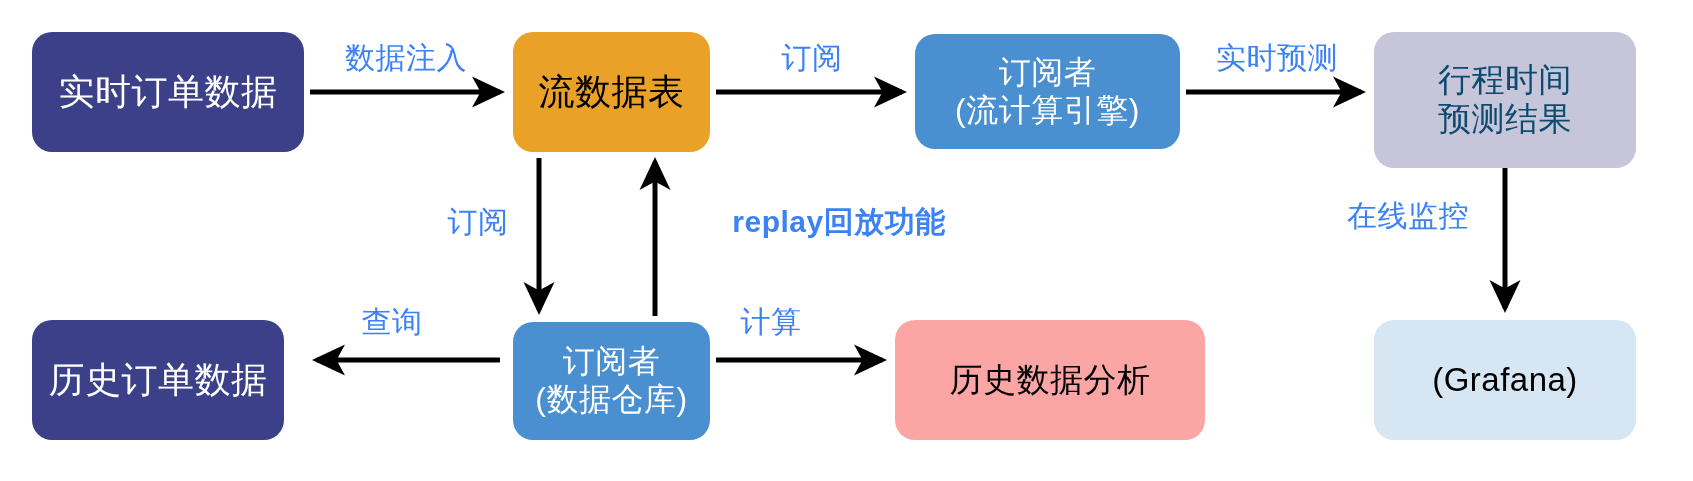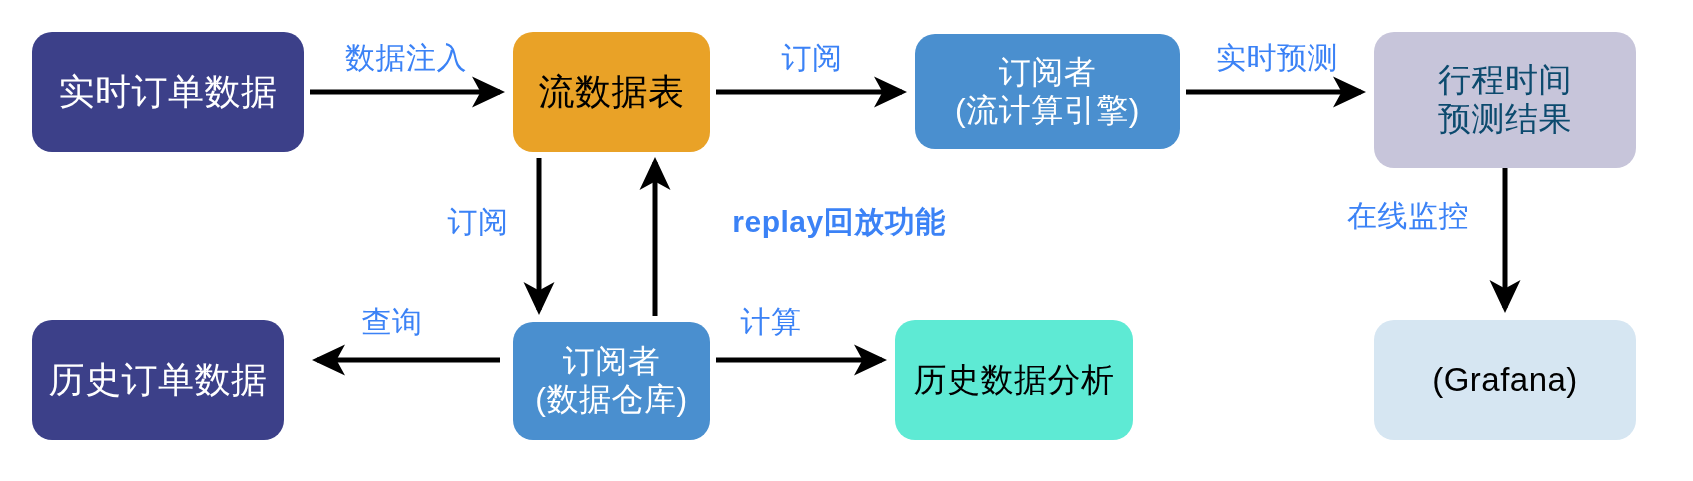--- a/index.html
+++ b/index.html
@@ -89,21 +89,21 @@
         <span class="line1">行程时间</span>
         <span class="line2">预测结果</span>
       </div>
       <div class="node" style="left: 32px; top: 320px; width: 252px; height: 120px; background: rgb(60, 64, 137); color: rgb(255, 255, 255); font-size: 36px;">
         <span class="line1">历史订单数据</span>
       </div>
       <div class="node" style="left: 513px; top: 322px; width: 197px; height: 118px; background: rgb(74, 143, 207); color: rgb(255, 255, 255); font-size: 32px;">
         <span class="line1">订阅者</span>
         <span class="line2">(数据仓库)</span>
       </div>
-      <div class="node" style="left: 895px; top: 320px; width: 238px; height: 120px; background: #5eead4; color: rgb(0, 0, 0); font-size: 33px;">
+      <div class="node" style="left: 895px; top: 320px; width: 310px; height: 120px; background: #fca5a5; color: rgb(0, 0, 0); font-size: 33px;">
         <span class="line1">历史数据分析</span>
       </div>
       <div class="node" style="left: 1374px; top: 320px; width: 262px; height: 120px; background: rgb(214, 230, 242); color: rgb(0, 0, 0); font-size: 33px;">
         <span class="line2">(Grafana)</span>
       </div>
     </div>
   <div id="labels-layer">
       <div class="edge-label" style="left: 406px; top: 58px;">数据注入</div>
       <div class="edge-label" style="left: 812px; top: 58px;">订阅</div>
       <div class="edge-label" style="left: 1277px; top: 58px;">实时预测</div>

